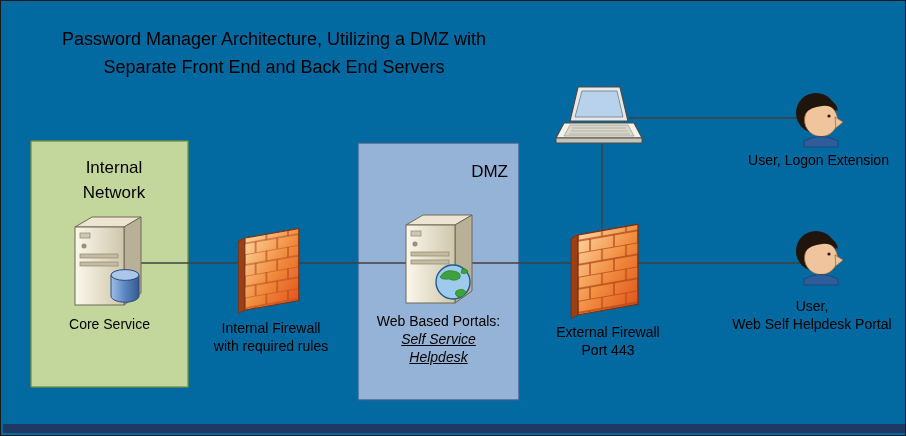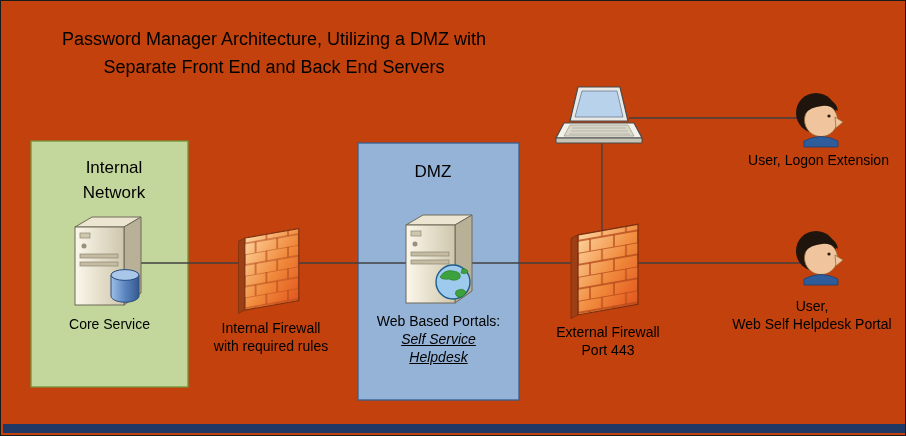--- a/index.html
+++ b/index.html
@@ -1,18 +1,18 @@
 <!DOCTYPE html>
 <html><head>
 <meta charset="utf-8">
 <style>
   html,body{margin:0;padding:0;background:#ffffff;}
   .canvas{
     position:relative;width:904px;height:434px;
-    border:1px solid #1a1a1a;background:#c2410c;overflow:hidden;
+    border:1px solid #1a1a1a;background:#0369a1;overflow:hidden;
     font-family:"Liberation Sans",sans-serif;color:#000;
   }
   .layer{position:absolute;left:0;top:0;}
   .title{
     position:absolute;left:28px;top:24px;width:490px;
     text-align:center;font-size:18px;line-height:28px;color:#000;z-index:3;
   }
   .lbl{
     position:absolute;text-align:center;font-size:14px;line-height:18px;
     color:#000;z-index:3;
@@ -135,21 +135,21 @@
       <path d="M14,52 Q31,43 48,52 L48,58 L14,58 Z" fill="#2f5d9c" stroke="#1f3f70" stroke-width="0.8"></path>
     </g>
 
     <rect x="2" y="423" width="902" height="9" fill="#1f3864"></rect>
   </svg>
 
   <div class="lbl zone-lbl" style="left:30px;top:154px;width:166px;">
     <div>Internal</div>
     <div>Network</div>
   </div>
-  <div class="lbl zone-lbl" style="left:357px;top:158px;width:150px;">DMZ</div>
+  <div class="lbl zone-lbl" style="left:357px;top:158px;width:150px;text-align:right;">DMZ</div>
 
   <div class="lbl" style="left:30px;top:314px;width:157px;">Core Service</div>
 
   <div class="lbl" style="left:195px;top:318px;width:150px;">
     <div>Internal Firewall</div>
     <div>with required rules</div>
   </div>
 
   <div class="lbl" style="left:357px;top:311px;width:161px;">
     <div>Web Based Portals:</div>

